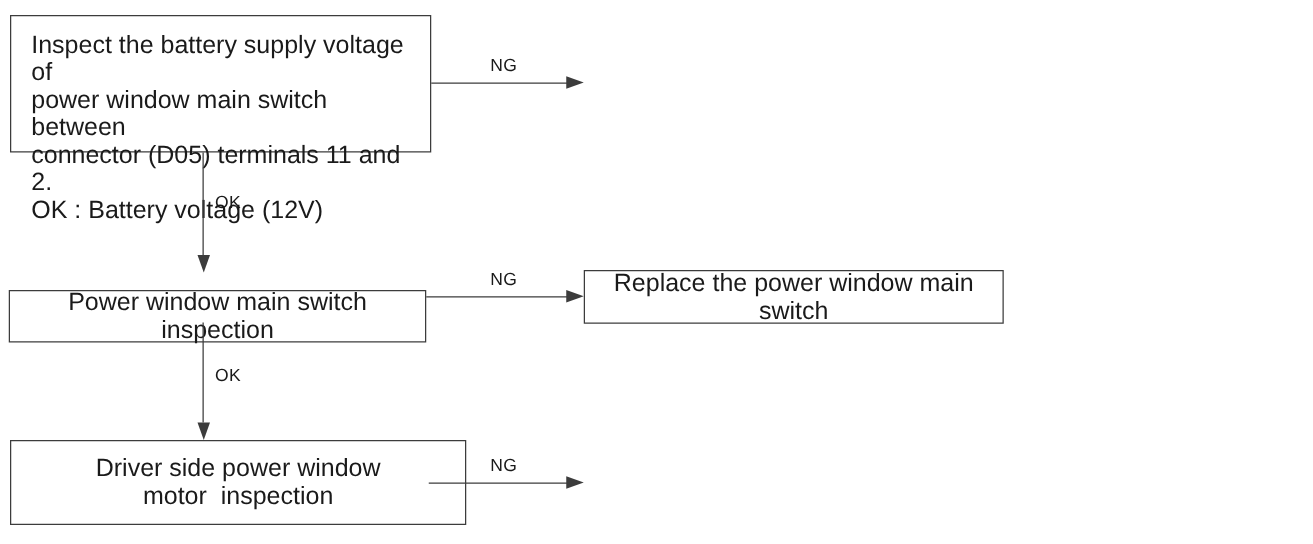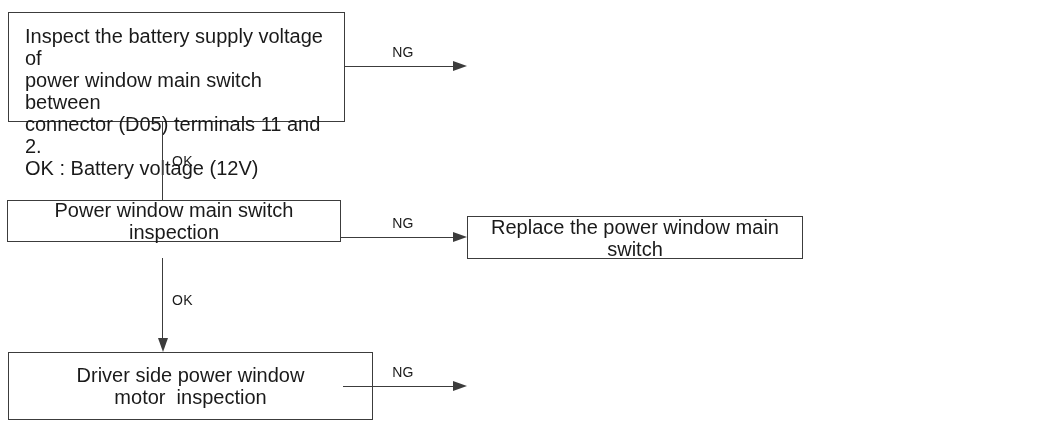--- a/index.html
+++ b/index.html
@@ -84,21 +84,21 @@
 OK : Battery voltage (12V)</div>
 
   <div class="hline" style="left:345px; top:66px; width:110px;"></div>
   <div class="arrow-right" style="left:453px; top:61px;"></div>
   <div class="branch-label centered" style="left:403px; top:44px;">NG</div>
 
   <div class="vline" style="left:162px; top:122px; height:82px;"></div>
   <div class="arrow-down" style="left:158px; top:204px;"></div>
   <div class="branch-label" style="left:172px; top:153px;">OK</div>
 
-  <div class="flow-box center-text" style="left:7px; top:200px; width:334px; height:42px;">Power window main switch inspection</div>
+  <div class="flow-box center-text" style="left:7px; top:232px; width:334px; height:42px;">Power window main switch inspection</div>
 
   <div class="hline" style="left:341px; top:237px; width:114px;"></div>
   <div class="arrow-right" style="left:453px; top:232px;"></div>
   <div class="branch-label centered" style="left:403px; top:215px;">NG</div>
   <div class="flow-box center-text" style="left:467px; top:216px; width:336px; height:43px;">Replace the power window main switch</div>
 
   <div class="vline" style="left:162px; top:258px; height:80px;"></div>
   <div class="arrow-down" style="left:158px; top:338px;"></div>
   <div class="branch-label" style="left:172px; top:292px;">OK</div>
 

